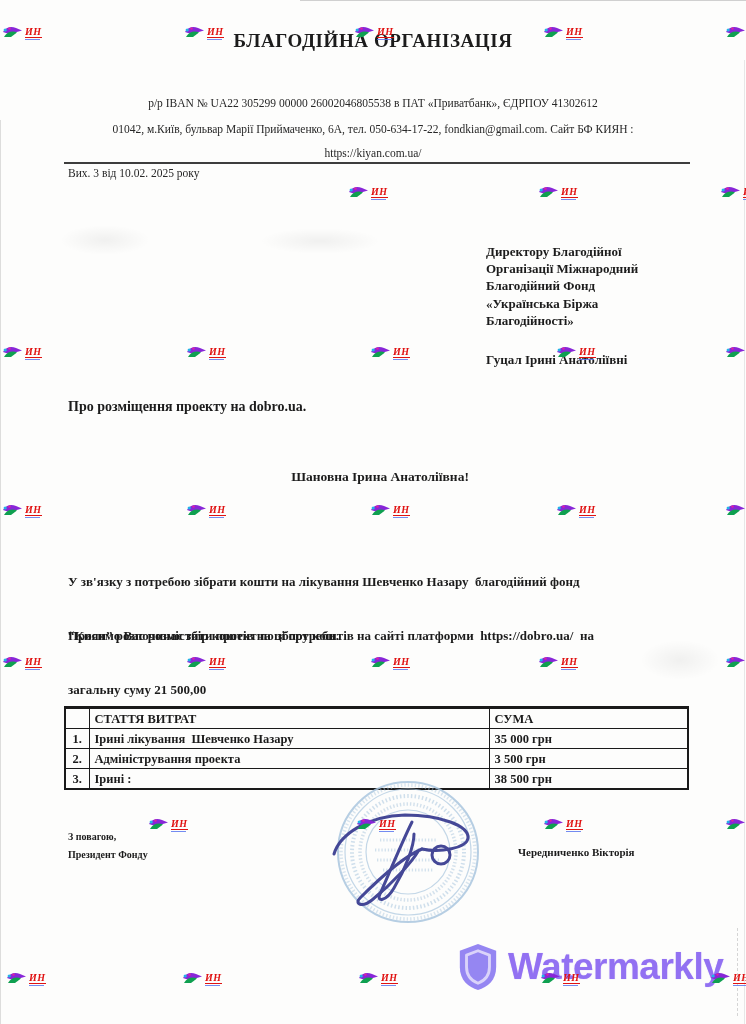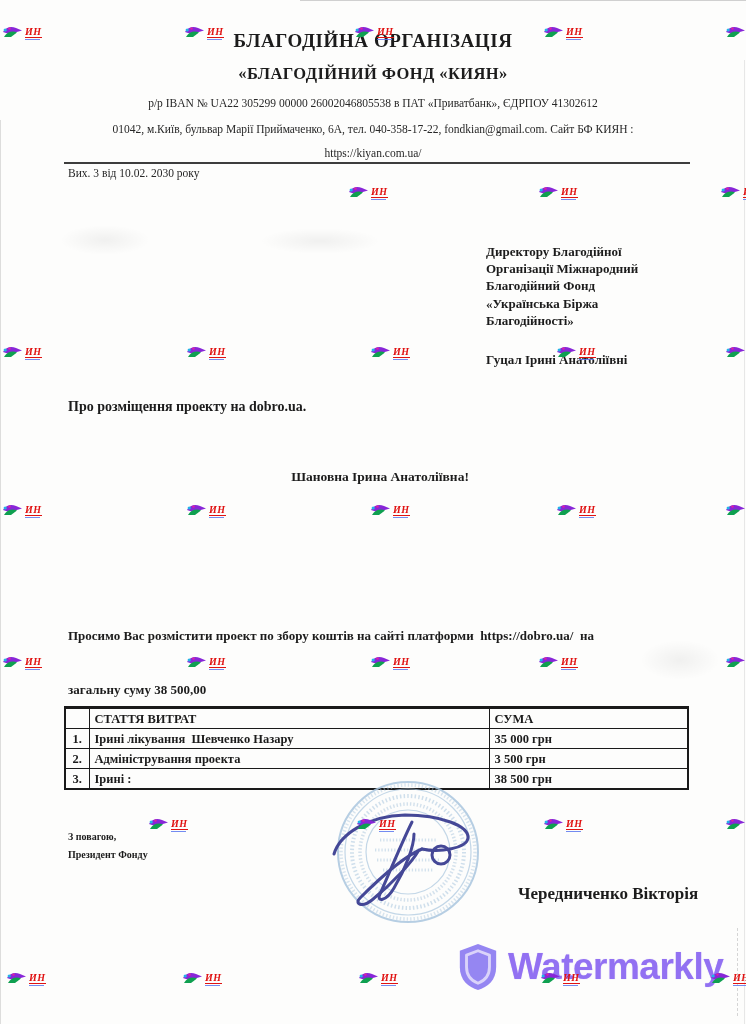--- a/index.html
+++ b/index.html
@@ -49,21 +49,21 @@
     border:1.5px solid #1a1a1a;
     font-size:12.5px;font-weight:bold;
     padding:1px 5px;line-height:16px;height:17px;
     text-align:left;overflow:hidden;white-space:pre-wrap;
     font-family:"Liberation Serif","DejaVu Serif",serif;color:#1c1c1c;
   }
   table.expenses .c-num{text-align:center;padding:1px 2px;}
 
   
   .closing{position:absolute;left:68px;top:828px;font-size:10px;font-weight:bold;line-height:18px;}
-  .sig-name{position:absolute;left:518px;top:846px;font-size:17px;font-weight:bold;margin-top:38px;}
+  .sig-name{position:absolute;left:518px;top:846px;font-size:11px;font-weight:bold;}
   .stamp-svg{position:absolute;left:325px;top:778px;}
   .sign-svg{position:absolute;left:322px;top:800px;}
 
   
   .wmly{position:absolute;left:456px;top:942px;display:flex;align-items:center;gap:8px;z-index:20;opacity:.92;}
   .wmly-text{font-family:"Liberation Sans","DejaVu Sans",sans-serif;font-weight:bold;font-size:37px;letter-spacing:-.5px;text-shadow:0 0 1px rgba(140,105,240,.45);}
 
   
   .bird-tile{position:absolute;display:flex;align-items:flex-start;gap:2px;z-index:30;pointer-events:none;}
   .tile-txtwrap{display:flex;flex-direction:column;align-items:flex-start;margin-top:2px;}
@@ -77,42 +77,45 @@
 
   <div class="edge-top"></div>
   <div class="edge-left"></div>
   <div class="edge-right"></div>
   <div class="edge-dashed"></div>
   <div class="smudge" style="left:60px;top:225px;width:90px;height:30px;"></div>
   <div class="smudge" style="left:260px;top:228px;width:120px;height:26px;"></div>
   <div class="smudge" style="left:640px;top:640px;width:80px;height:40px;"></div>
 
   <div class="lh org1">БЛАГОДІЙНА ОРГАНІЗАЦІЯ</div>
-  <div class="lh org2">«БЛАГОДІЙНИЙ ФОНД «КИЯН»</div>
   <div class="lh lh-small bank">р/р IBAN № UA22 305299 00000 26002046805538  в ПАТ «Приватбанк», ЄДРПОУ 41302612</div>
-  <div class="lh lh-small addr">01042, м.Київ, бульвар Марії Приймаченко, 6А, тел. 040-358-17-22, fondkian@gmail.com. Сайт БФ КИЯН :</div>
+  <div class="lh lh-small addr">01042, м.Київ, бульвар Марії Приймаченко, 6А, тел. 050-634-17-22, fondkian@gmail.com. Сайт БФ КИЯН :</div>
   <div class="lh lh-small site">https://kiyan.com.ua/</div>
   <div class="rule"></div>
-  <div class="ref">Вих. 3 від 10.02. 2030 року</div>
+  <div class="ref">Вих. 3 від 10.02. 2025 року</div>
 
   <div class="addressee">
     <div>Директору Благодійної</div>
     <div>Організації Міжнародний</div>
     <div>Благодійний Фонд</div>
     <div>«Українська Біржа</div>
     <div>Благодійності»</div>
     <div class="person">Гуцал Ірині Анатоліївні</div>
   </div>
 
   <div class="subject">Про розміщення проекту на dobro.ua.</div>
   <div class="salutation">Шановна Ірина Анатоліївна!</div>
 
+  <div class="para para1">
+    <div>У зв'язку з потребою зібрати кошти на лікування Шевченко Назару  благодійний фонд</div>
+    <div>“Киян” розпочинає збір коштів на ці потреби.</div>
+  </div>
   <div class="para para2">
     <div>Просимо Вас розмістити проект по збору коштів на сайті платформи  https://dobro.ua/  на</div>
-    <div>загальну суму 38 500,00</div>
+    <div>загальну суму 21 500,00</div>
   </div>
 
   <div class="tbl-wrap">
     <table class="expenses">
       <colgroup>
           <col style="width:24px">
           <col style="width:400px">
           <col style="width:199px">
         </colgroup>
       <thead>

